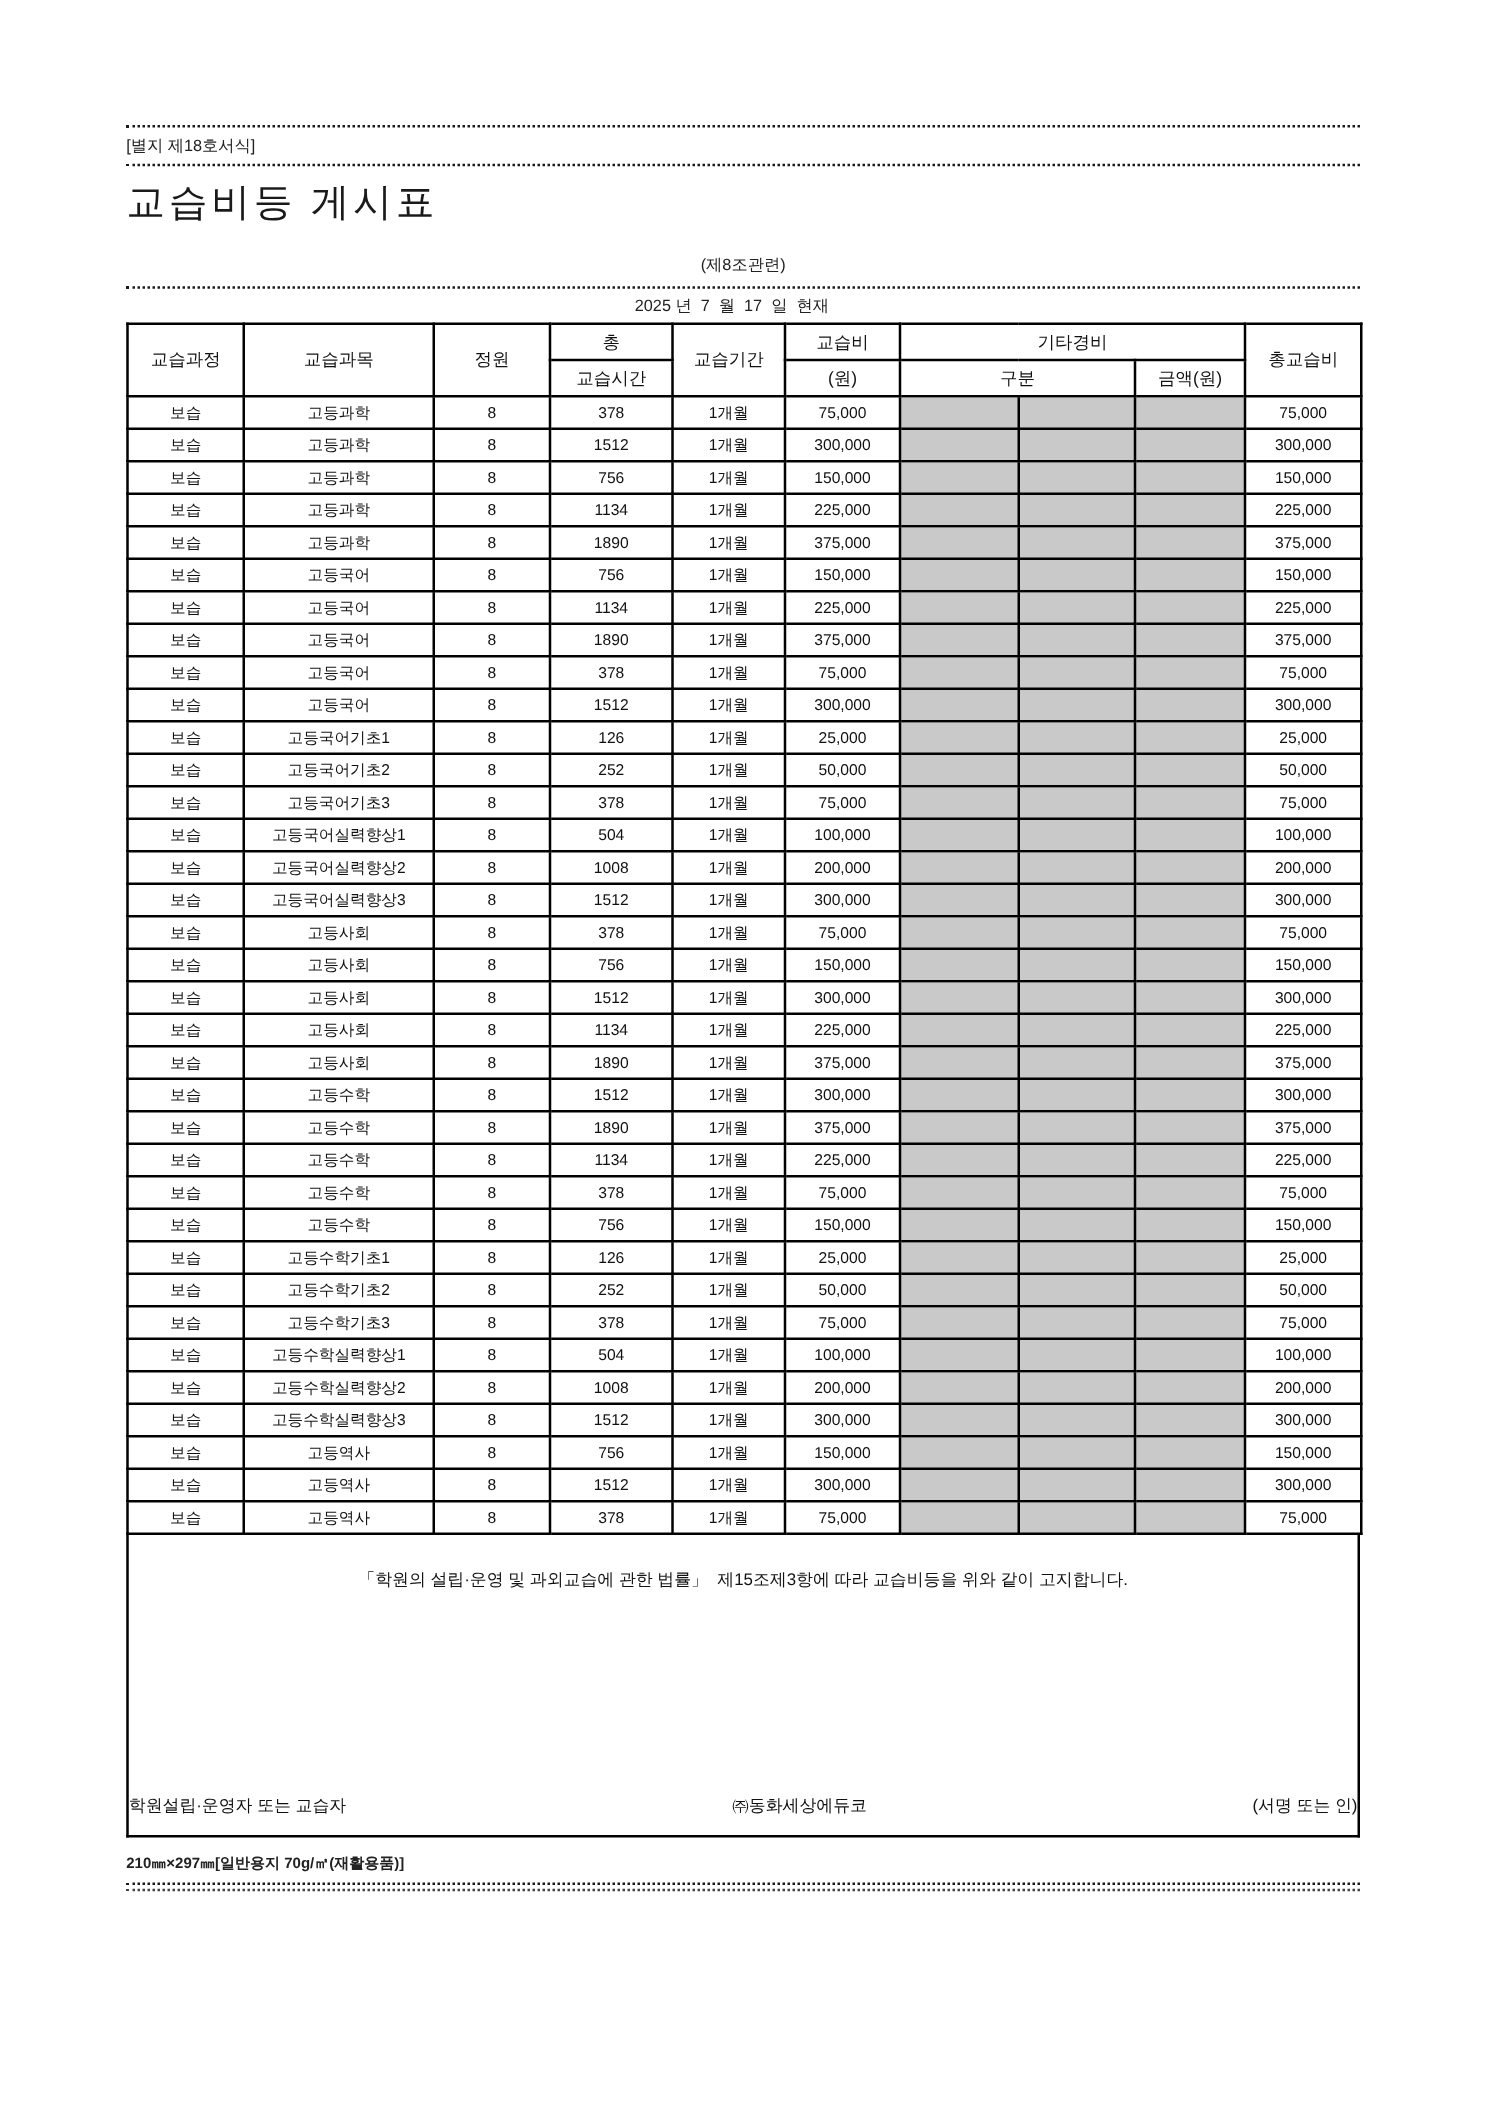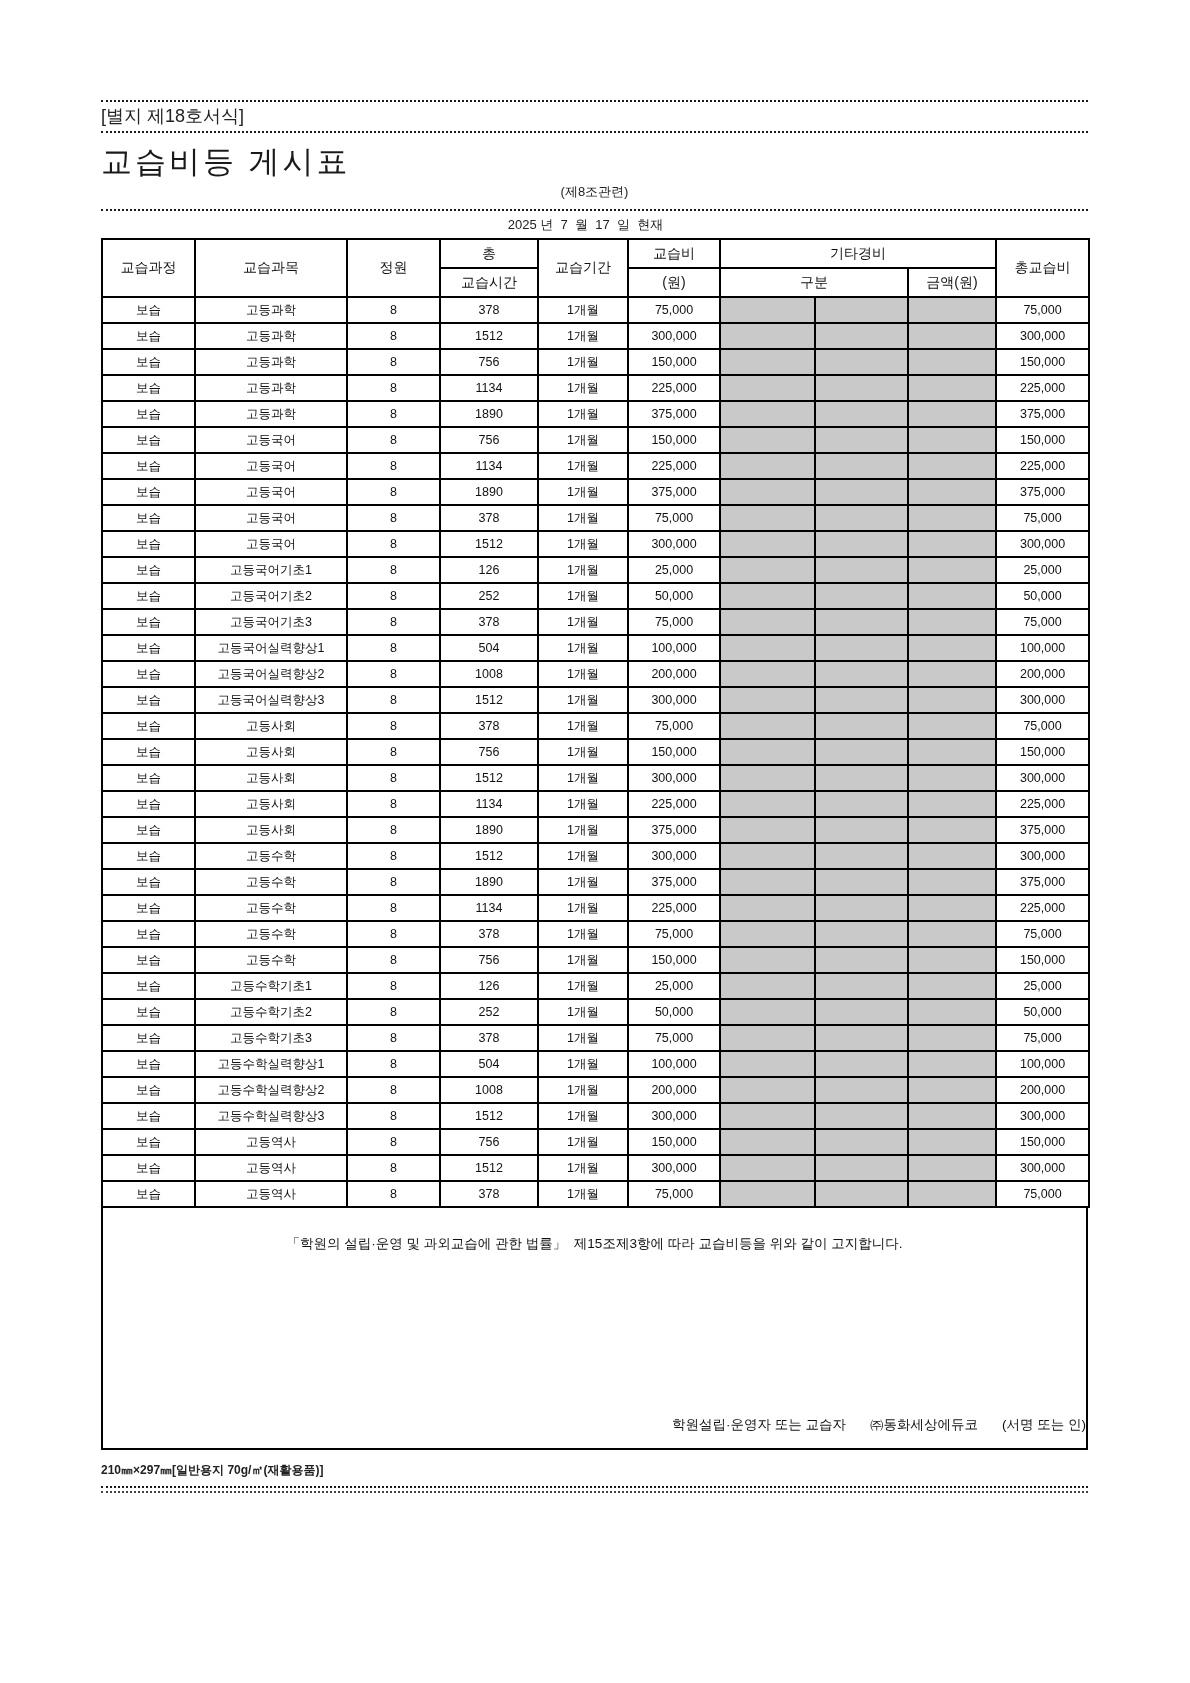--- a/index.html
+++ b/index.html
@@ -6,41 +6,41 @@
   .page{
     position:relative;
     width:1190px;height:1683px;
     background:#ffffff;
     font-family:"Liberation Sans","DejaVu Sans",sans-serif;
     color:#111;
   }
   .content{position:absolute;left:101px;top:100px;width:987px;}
   .dotline{border-top:2px dotted #1a1a1a;height:0;}
   .dotline-double{border-top:2px dotted #1a1a1a;border-bottom:2px dotted #444;height:3px;}
-  .form-label{font-size:18px;height:29px;line-height:29px;color:#222;}
+  .form-label{font-size:13px;height:29px;line-height:29px;color:#222;}
   .doc-title{margin-top:8px;font-size:31px;letter-spacing:3px;text-align:left;color:#1a1a1a;}
-  .doc-subtitle{font-size:13px;text-align:center;margin-top:0;margin-bottom:8px;color:#222;}
+  .doc-subtitle{font-size:13px;text-align:center;margin-top:20px;margin-bottom:8px;color:#222;}
   .asof{font-size:13px;line-height:27px;text-align:center;padding-right:18px;white-space:pre;color:#222;}
   table.fee{width:987px;border-collapse:collapse;table-layout:fixed;}
   table.fee th, table.fee td{
     border:2px solid #000;
     text-align:center;vertical-align:middle;
     padding:0 2px;overflow:hidden;white-space:nowrap;
   }
   table.fee th{font-weight:normal;font-size:14px;height:27px;color:#111;}
   table.fee td{font-size:12.5px;height:24px;color:#111;}
   table.fee td.gray{background:#c9c9c9;}
   .footer-box{
     border:2px solid #000;border-top:none;
     height:240px;position:relative;
   }
   .notice{margin:0;padding-top:27px;text-align:center;font-size:13.5px;white-space:pre;color:#111;}
   .fdate{margin-top:64px;text-align:center;font-size:13.5px;white-space:pre;color:#111;}
   .fsign{position:absolute;left:0;bottom:14px;width:100%;
-    display:flex;justify-content:flex-end;gap:24px;font-size:13.5px;color:#111;}
+    display:flex;justify-content:space-between;gap:68px;font-size:13.5px;color:#111;}
   .paper-note{margin-top:12px;text-align:left;font-size:12px;color:#222;font-weight:bold;}
   .endline{margin-top:7px;}
 </style>
 </head>
 <body>
 
 <div class="page">
   <div class="content">
 
     <div class="dotline"></div>

